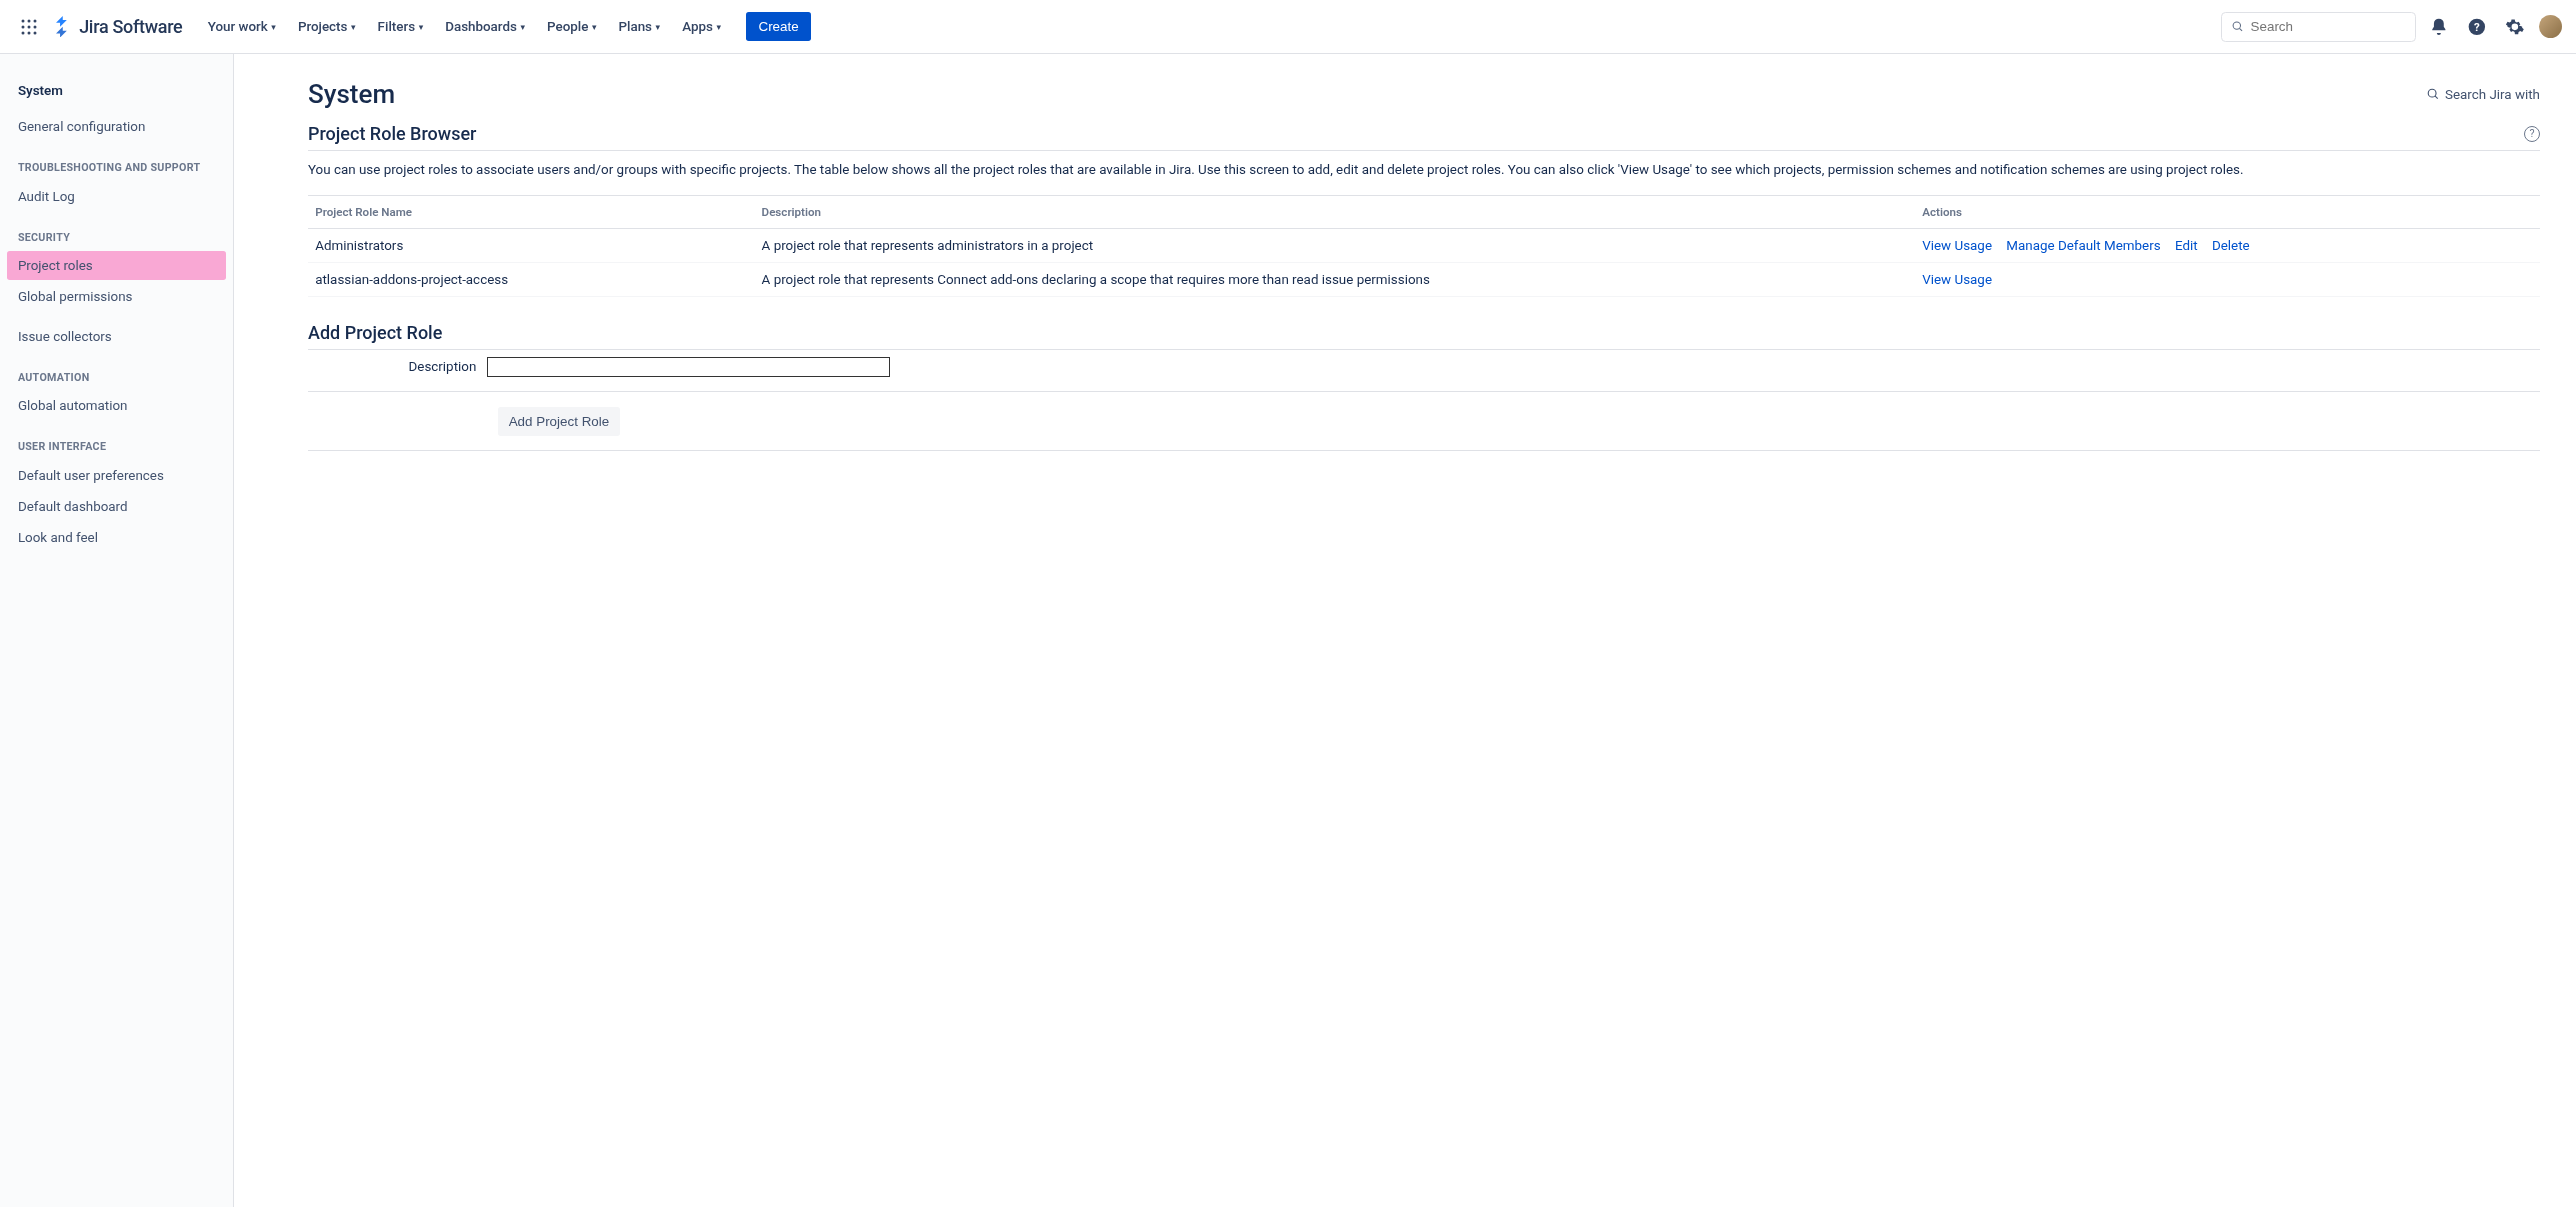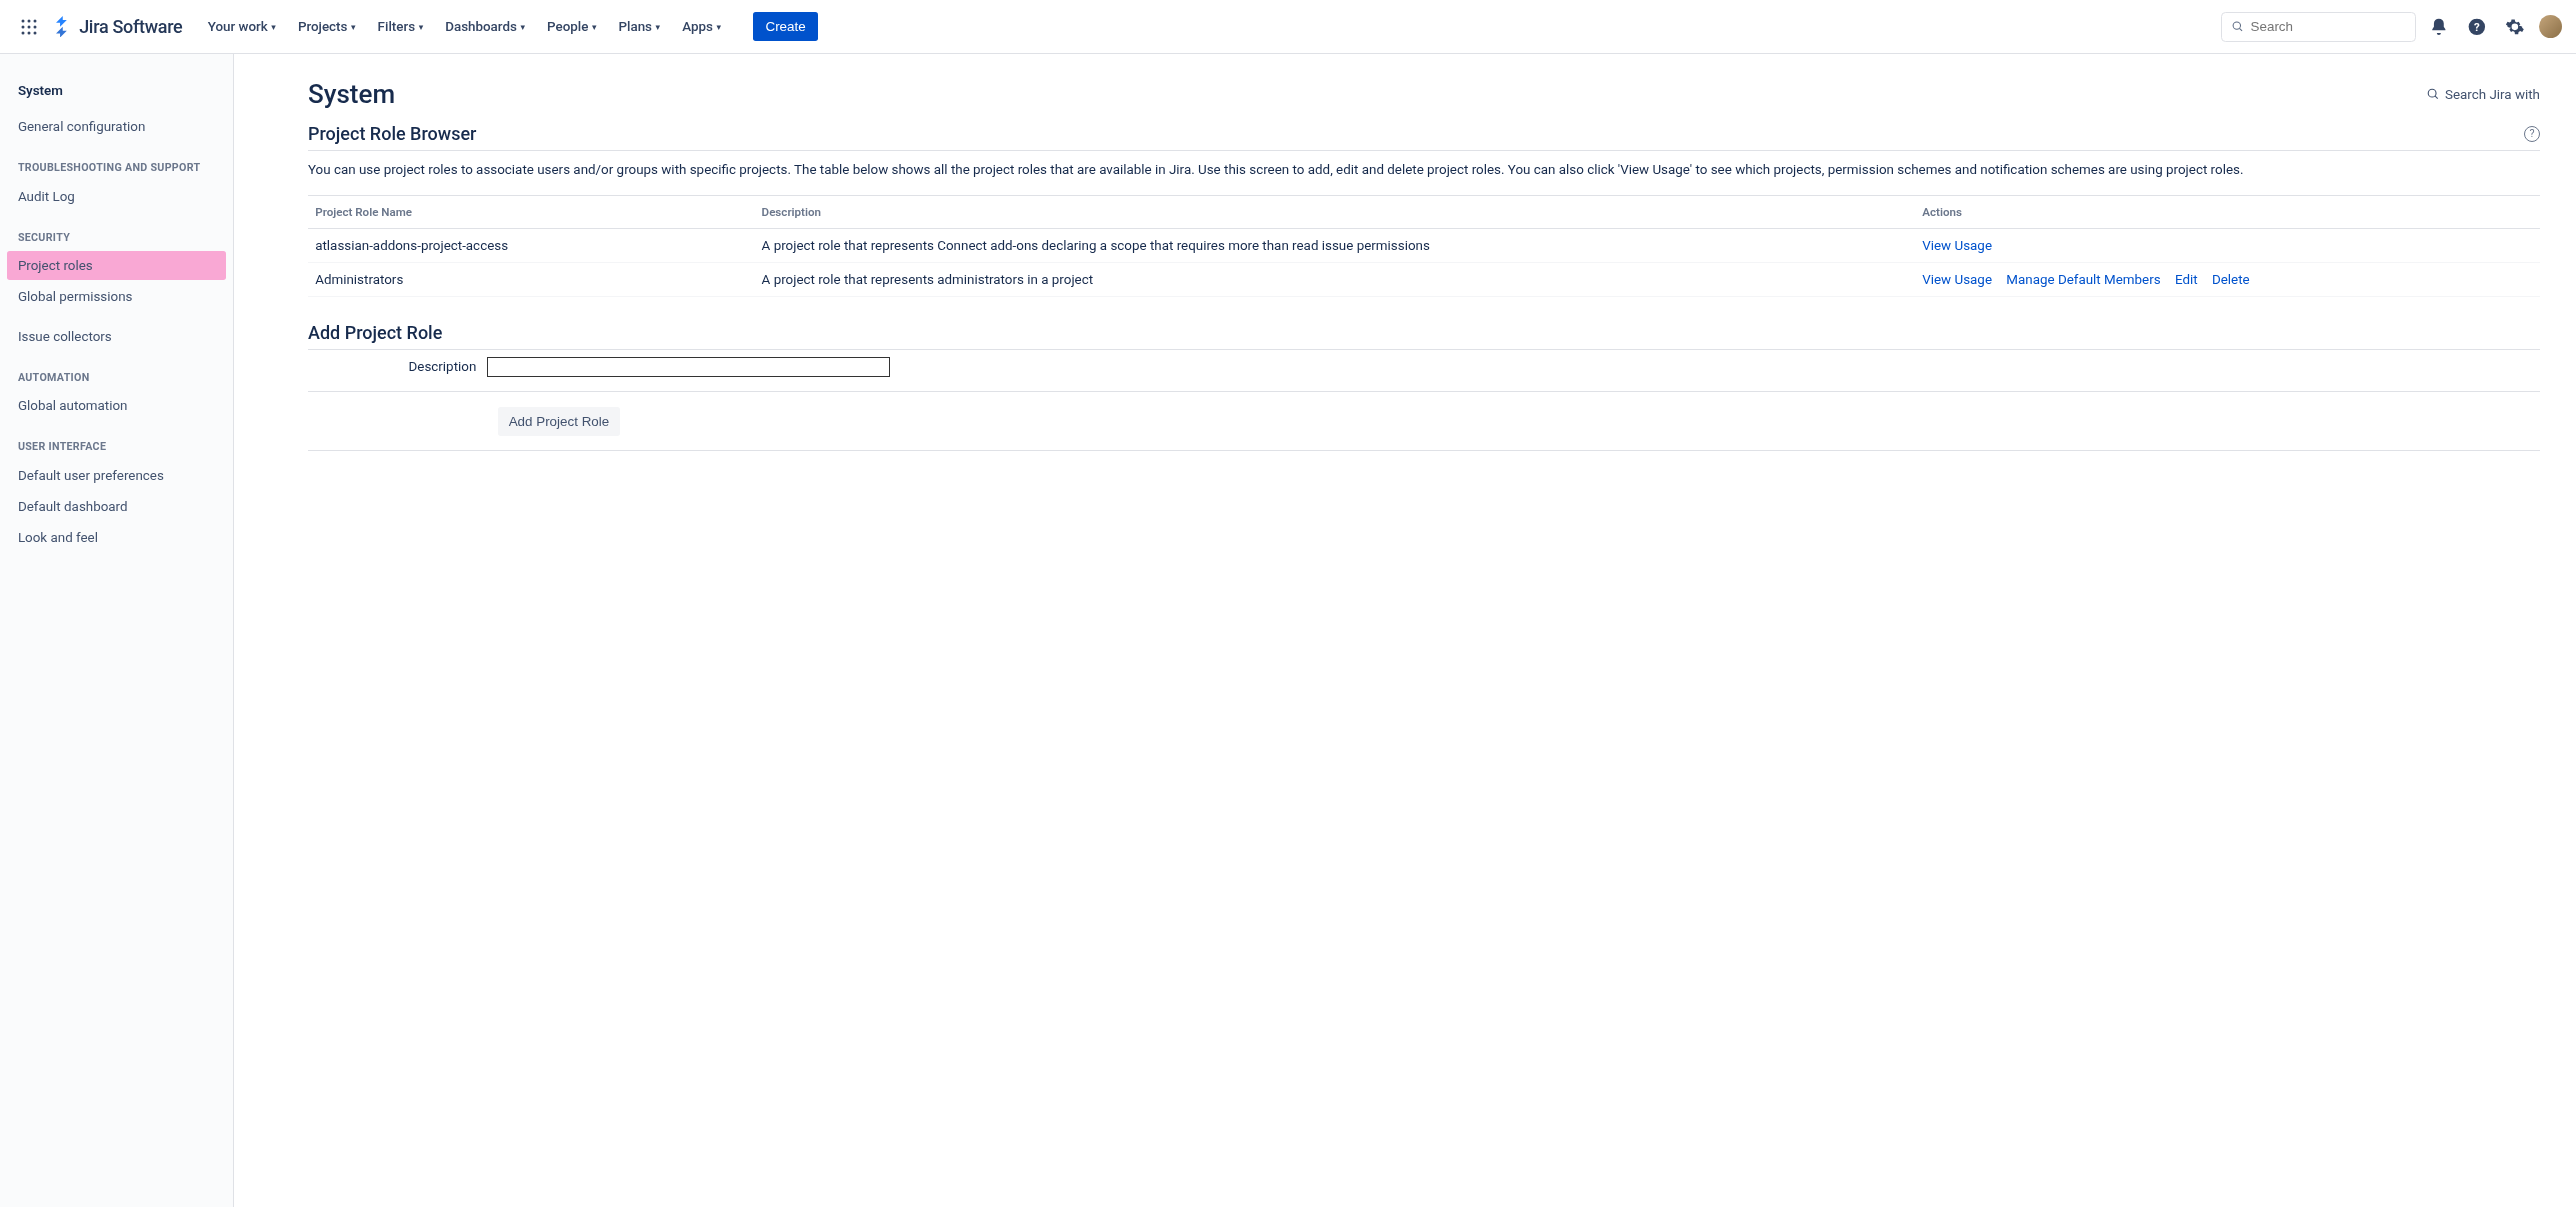--- a/index.html
+++ b/index.html
@@ -7,21 +7,21 @@
     
     
     .topnav { display: flex; align-items: center; height: 54px; padding: 0 14.3px; border-bottom: 0.9px solid #dfe1e6; }
     .topnav-left { display: flex; align-items: center; gap: 3.6px; }
     .app-switcher { width: 29px; height: 29px; display: flex; align-items: center; justify-content: center; border-radius: 2.7px; }
     .logo-wrap { display: flex; align-items: center; gap: 5.4px; padding: 0 5.4px; margin-right: 7.2px; }
     .logo-text { font-size: 18px; font-weight: 500; color: #253858; letter-spacing: -0.3px; }
     .nav-items { display: flex; align-items: center; gap: 4px; }
     .nav-item { display: flex; align-items: center; gap: 3.6px; padding: 5.4px 9px; border-radius: 2.7px; font-size: 13.4px; color: #344563; cursor: pointer; font-weight: 500;}
     .chevron { font-size: 9px; color: #344563; }
-    .create-btn { background: #0052CC; color: #fff; border: none; padding: 7.2px 12.5px; border-radius: 2.7px; font-size: 13.4px; font-weight: 500; cursor: pointer; margin-left: 19px; }
+    .create-btn { background: #0052CC; color: #fff; border: none; padding: 7.2px 12.5px; border-radius: 2.7px; font-size: 13.4px; font-weight: 500; cursor: pointer; margin-left: 12px; }
     .topnav-right { margin-left: auto; display: flex; align-items: center; gap: 9px; }
     .search-box { display: flex; align-items: center; border: 1.8px solid #dfe1e6; border-radius: 4.5px; padding: 3.6px 9px; width: 195px; height: 30px; }
     .search-box input { border: none; outline: none; font-size: 13.4px; color: #5e6c84; width: 100%; background: transparent; }
     .icon-btn { width: 29px; height: 29px; display: flex; align-items: center; justify-content: center; border-radius: 50%; cursor: pointer; color: #344563; }
     .avatar { width: 23px; height: 23px; border-radius: 50%; background: linear-gradient(135deg,#c4a57b,#8b6f47); }
 
     
     .layout { display: flex; height: calc(100vh - 54px); gap: 38px; }
     .sidebar { width: 234px; border-right: 0.9px solid #dfe1e6; background: #FAFBFC; padding: 21.5px 7.2px 21.5px 7.2px; overflow-y: auto; }
     .sidebar-heading { font-size: 13.4px; font-weight: 600; color: #172B4D; padding: 7.2px 10.7px 14.3px; }
@@ -185,40 +185,40 @@
     <table class="roles">
       <thead>
         <tr>
           <th style="width:20%">Project Role Name</th>
           <th style="width:52%">Description</th>
           <th style="width:28%">Actions</th>
         </tr>
       </thead>
       <tbody>
         <tr>
-          <td>atlassian-addons-project-access</td>
-          <td>A project role that represents Connect add-ons declaring a scope that requires more than read issue permissions</td>
-          <td>
-            <div class="action-links">
-              <a href="#">View Usage</a>
-            </div>
-          </td>
-        </tr>
-        <tr>
           <td>Administrators</td>
           <td>A project role that represents administrators in a project</td>
           <td>
             <div class="action-links">
               <a href="#">View Usage</a>
               <a href="#">Manage Default Members</a>
               <a href="#">Edit</a>
               <a href="#">Delete</a>
             </div>
           </td>
         </tr>
+        <tr>
+          <td>atlassian-addons-project-access</td>
+          <td>A project role that represents Connect add-ons declaring a scope that requires more than read issue permissions</td>
+          <td>
+            <div class="action-links">
+              <a href="#">View Usage</a>
+            </div>
+          </td>
+        </tr>
       </tbody>
     </table>
 
     <div class="add-section">
       <h2 class="add-title">Add Project Role</h2>
       <div class="form-row">
         <label class="form-label">Description</label>
         <input type="text" class="form-input desc-in" style="">
       </div>
       <div class="form-divider"></div>

